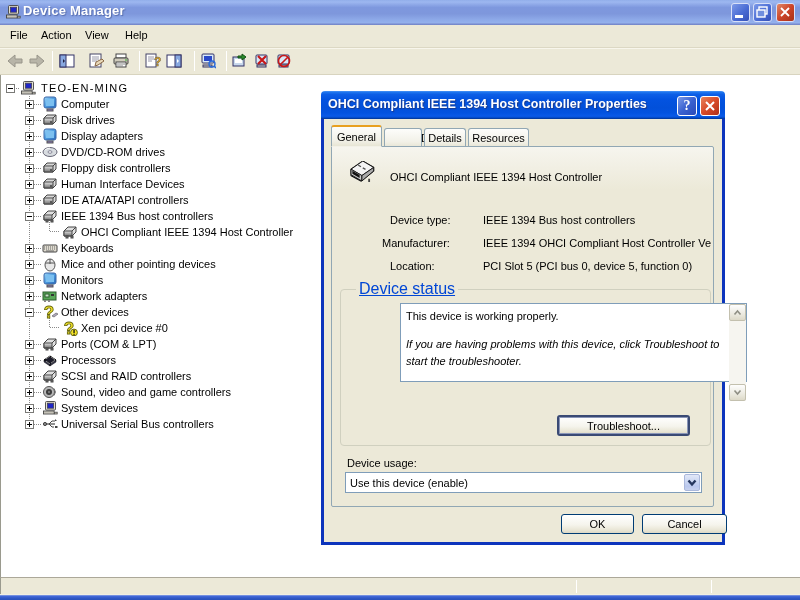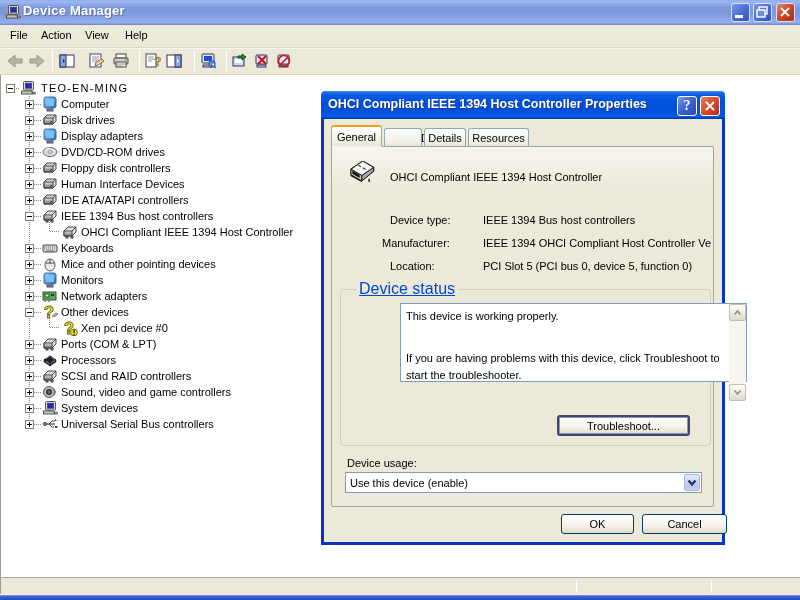--- a/index.html
+++ b/index.html
@@ -456,21 +456,21 @@
   <div class="abs t11" style="left:151px;top:65px">IEEE 1394 Bus host controllers</div>
   <div class="abs t11" style="left:50px;top:88px">Manufacturer:</div>
   <div class="abs t11" style="left:151px;top:88px">IEEE 1394 OHCI Compliant Host Controller Ve</div>
   <div class="abs t11" style="left:58px;top:111px">Location:</div>
   <div class="abs t11" style="left:151px;top:111px">PCI Slot 5 (PCI bus 0, device 5, function 0)</div>
 
   <div class="gb" style="left:8px;top:142px;width:371px;height:157px;"></div>
   <div class="gbl" style="left:24px;top:136px;">Device status</div>
   <div class="abs" style="left:21px;top:156px;width:347px;height:79px;background:#fff;border:1px solid #7f9db9;margin-left:47px;">
     <div class="abs t11" style="left:5px;top:4px;line-height:17px;">This device is working properly.</div>
-    <div class="abs t11" style="left:5px;top:46px;line-height:17px;">If you are having problems with this device, click Troubleshoot to<br>start the troubleshooter.</div>
+    <div class="abs t11" style="left:5px;top:32px;line-height:17px;font-style:italic;">If you are having problems with this device, click Troubleshoot to<br>start the troubleshooter.</div>
     <div class="abs" style="right:0;top:0;width:17px;height:97px;background:#f6f5f0;">
       <div class="abs" style="left:0;top:0;width:17px;height:17px;background:linear-gradient(180deg,#fefefe,#e8e6da 70%,#ddd9c8);border:1px solid #c3c0ae;border-radius:2px;"><svg width="15" height="15">
               <path d="M4.5 9.5L7.5 6l3 3.5" fill="none" stroke="#8f8f84" stroke-width="1.6"></path>
             </svg></div>
       <div class="abs" style="left:0;bottom:0;width:17px;height:17px;background:linear-gradient(180deg,#fefefe,#e8e6da 70%,#ddd9c8);border:1px solid #c3c0ae;border-radius:2px;"><svg width="15" height="15">
               <path d="M4.5 5.5l3 3.5 3-3.5" fill="none" stroke="#8f8f84" stroke-width="1.6"></path>
             </svg></div>
     </div>
   </div>
   <div class="btn" style="left:225px;top:268px;width:133px;height:21px;line-height:19px;border:2px solid #3a4a74;box-shadow:inset 0 0 0 1px #8a96b8;">Troubleshoot...</div>

